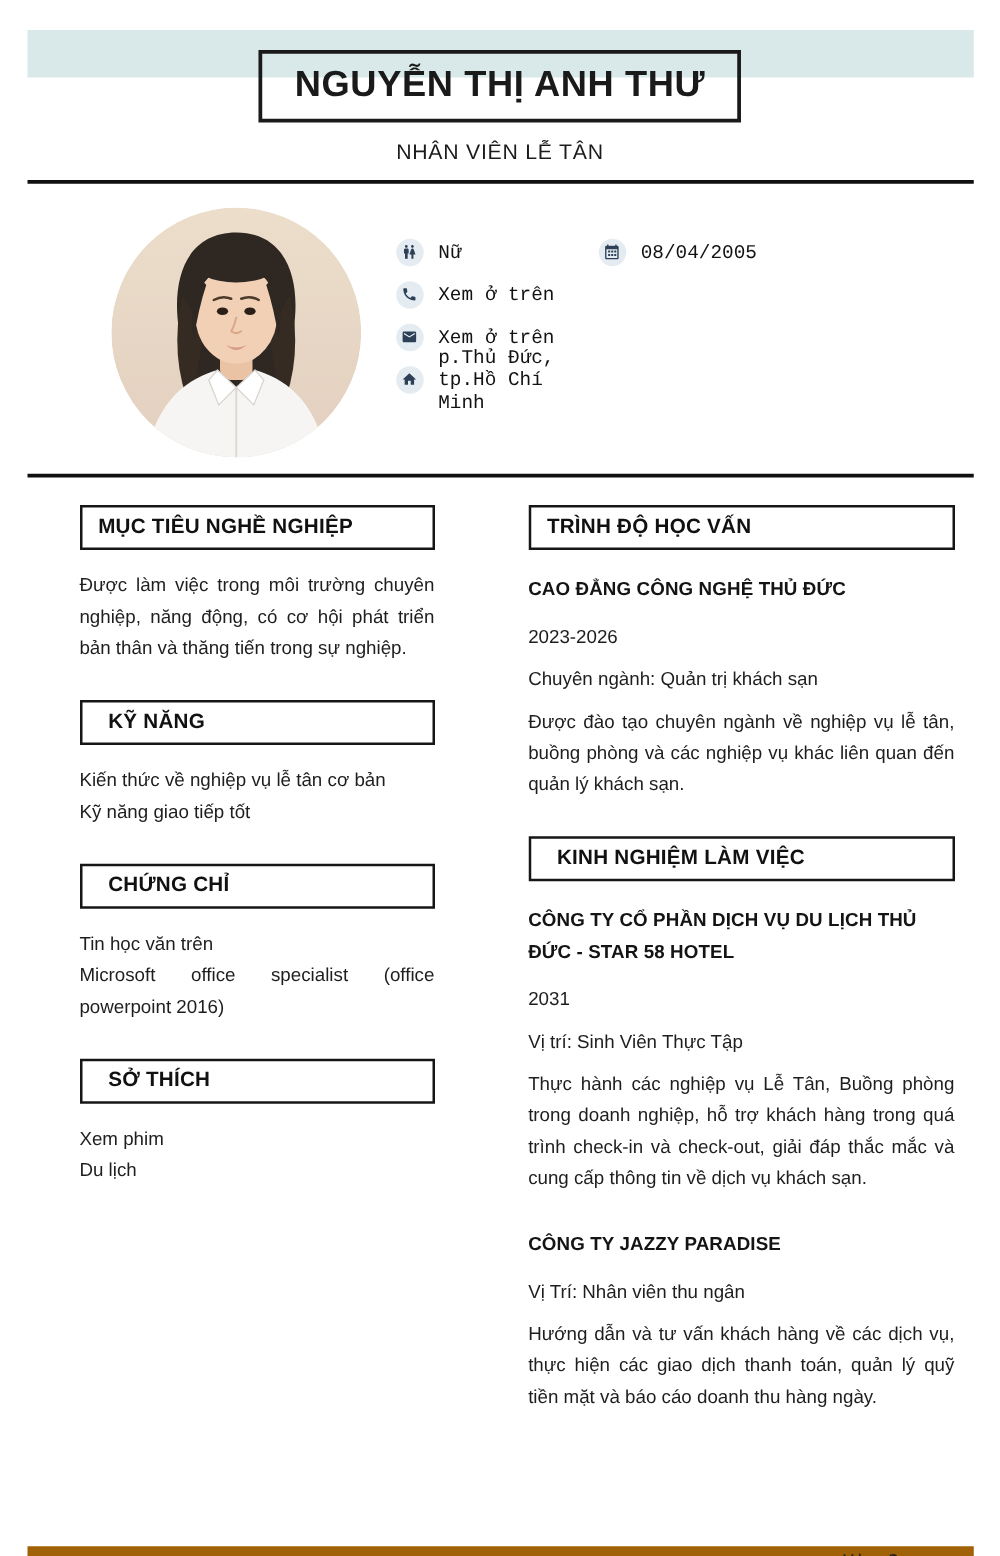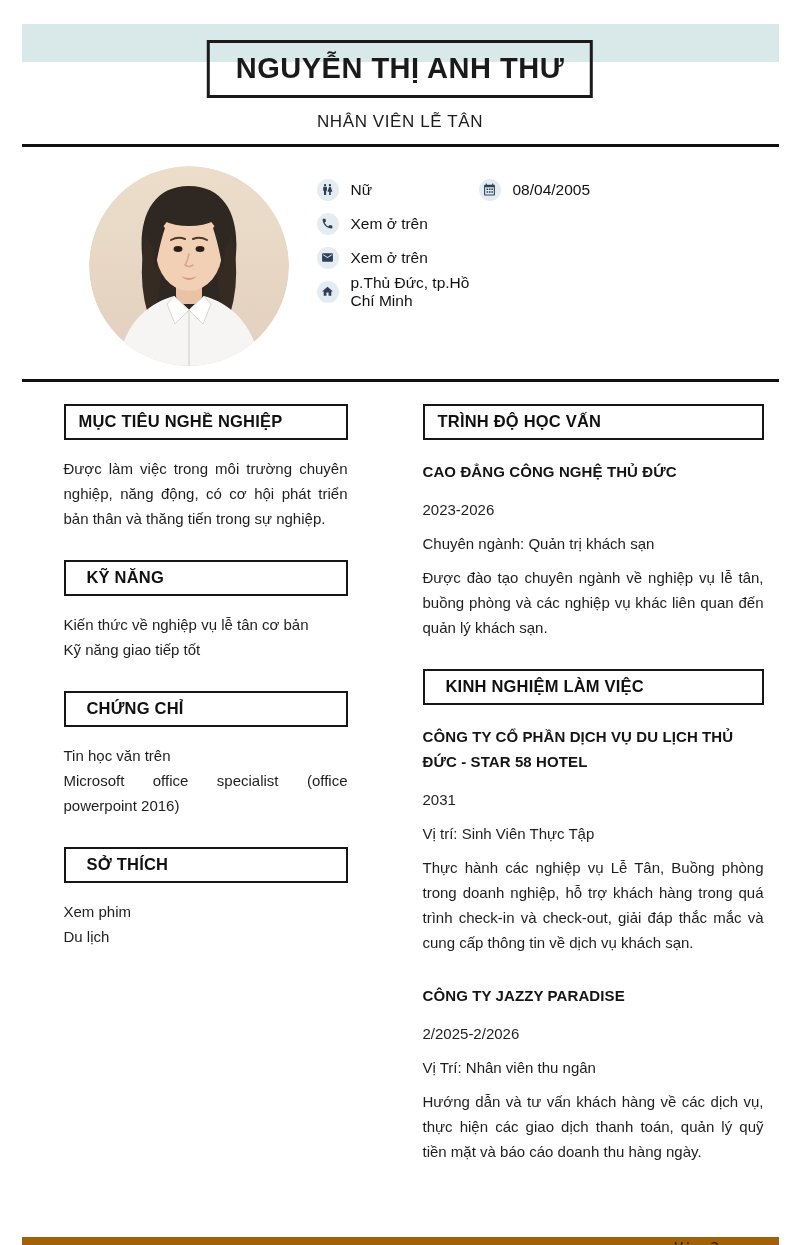--- a/index.html
+++ b/index.html
@@ -35,21 +35,21 @@
   .rule { position:absolute; left:8px; right:8px; height:3px; background:#101010; }
   .rule-1 { top:128px; }
   .rule-2 { top:363px; }
 
   .photo {
     position:absolute; left:75px; top:150px;
     width:200px; height:200px; border-radius:50%;
     overflow:hidden;
   }
 
-  .contact { position:absolute; left:303px; top:160px; width:470px; }
+  .contact { position:absolute; left:303px; top:172px; width:470px;font-family:Liberation Mono, monospace; }
   .contact-row { display:flex; align-items:center; height:27px; margin-bottom:7px; }
   .contact-pair { display:flex; align-items:center; width:162px; }
   .icon-circle {
     width:22px; height:22px; border-radius:50%;
     background:#e4ecf2; flex:0 0 22px;
     display:flex; align-items:center; justify-content:center;
   }
   .icon-circle svg { width:13px; height:13px; fill:#2e4057; }
   .contact-label { margin-left:12px; font-size:15.5px; color:#121212; }
 
@@ -231,21 +231,20 @@
 
     <div>
       <div class="sub-head">CÔNG TY CỔ PHẦN DỊCH VỤ DU LỊCH THỦ ĐỨC - STAR 58 HOTEL</div>
       <div class="meta-line">2031</div>
       <div class="meta-line">Vị trí: Sinh Viên Thực Tập</div>
       <p class="body-text">Thực hành các nghiệp vụ Lễ Tân, Buồng phòng trong doanh nghiệp, hỗ trợ khách hàng trong quá trình check-in và check-out, giải đáp thắc mắc và cung cấp thông tin về dịch vụ khách sạn.</p>
     </div>
 
     <div>
       <div class="sub-head second">CÔNG TY JAZZY PARADISE</div>
-      <div class="meta-line">2/2025-2/2026</div>
       <div class="meta-line">Vị Trí: Nhân viên thu ngân</div>
       <p class="body-text">Hướng dẫn và tư vấn khách hàng về các dịch vụ, thực hiện các giao dịch thanh toán, quản lý quỹ tiền mặt và báo cáo doanh thu hàng ngày.</p>
     </div>
   </div>
 
   <div class="footer-band">
     <span>Viec3s.com</span>
   </div>
 
 </div>

